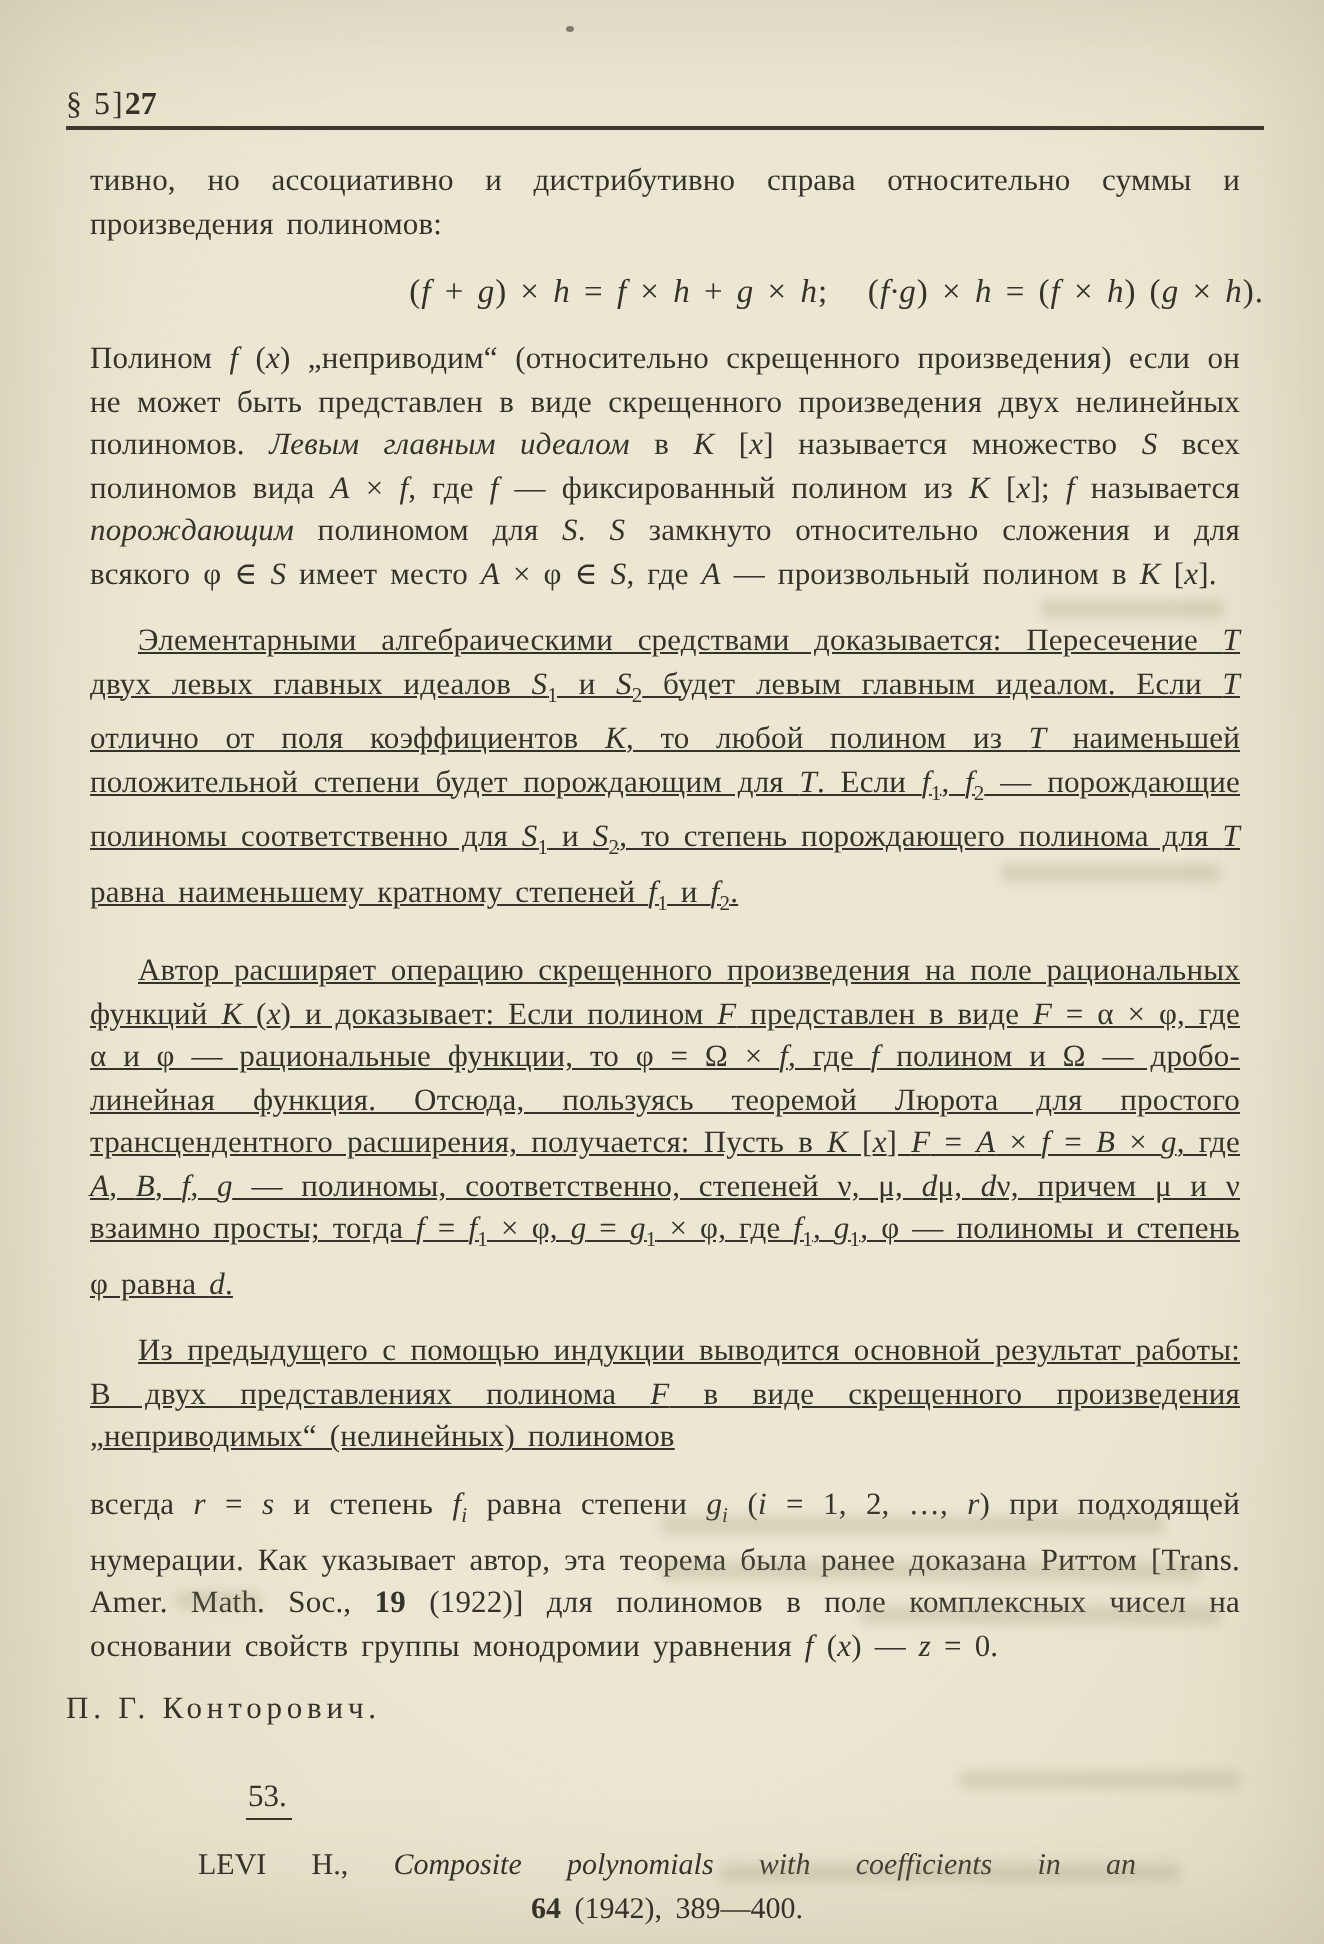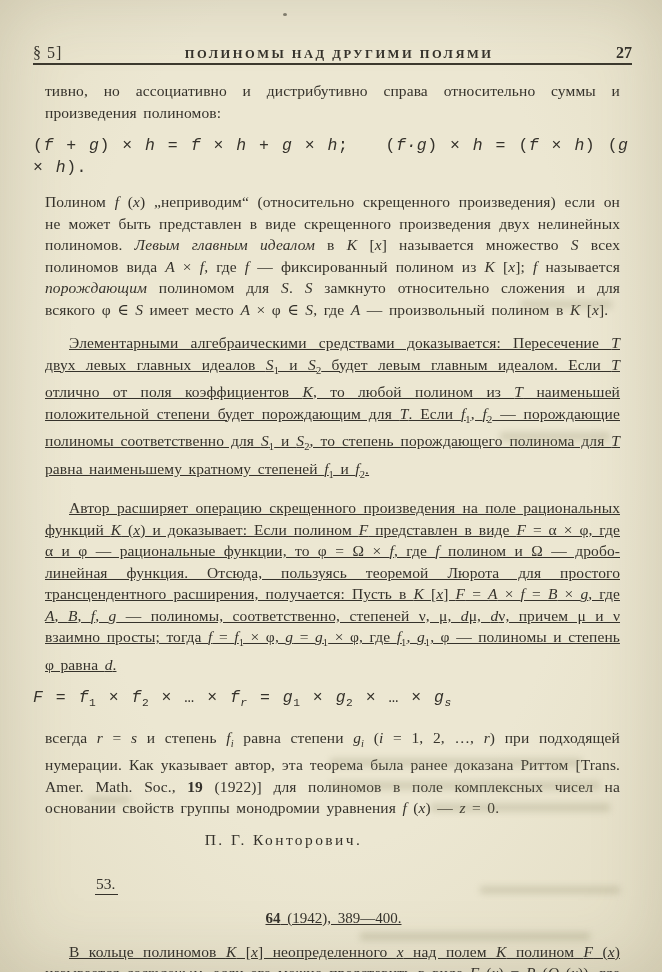--- a/index.html
+++ b/index.html
@@ -23,81 +23,81 @@
   .rule { border-bottom: 2px solid #3c392e; margin-top: 1px; margin-bottom: 15px; }
 
   p.body {
     margin: 12px; text-align: justify;
     font-size: 15.5px; line-height: 21.5px;
     word-spacing: 2.5px; letter-spacing: .1px;
   }
   p.indent { text-indent: 24px; text-decoration: underline; }
 
   .formula {
-    text-align: left; font-size: 16.5px; line-height: 22px;
-    margin: 5px 0 7px 0; letter-spacing: .5px; word-spacing: 2px; font-family: Liberation Mono, monospace;
+    text-align: right; font-size: 16.5px; line-height: 22px;
+    margin: 5px 0 7px 0; letter-spacing: .5px; word-spacing: 2px;
   }
   sub { font-size: .68em; }
 
   .signature {
-    text-align: center; padding-right: 98px;
+    text-align: left; padding-right: 98px;
     font-size: 15.5px; letter-spacing: 2.4px;
   }
 
   .item-no { margin: 26px 0 12px 62px; font-size: 15.5px; }
-  .item-no span { display: inline-block; border-bottom: 1.6px solid #35322b; padding: 0 3px 1px 1px; }
+  .item-no span { display: inline-block; border-bottom: 1.6px solid #35322b; padding: 0 3px 1px 1px; margin-left: 28px; }
 
   .ref { margin: 0 64px 0 66px; font-size: 15px; line-height: 22px; word-spacing: 3px; }
   .ref .jline { text-align: justify; text-align-last: justify; }
-  .ref .cline { text-align: left; text-align-last: center; text-decoration: underline; }
+  .ref .cline { text-align: left; text-align-last: center; }
 
   .abstract { margin-top: 13px; }
 
   .ghost {
     position: absolute; background: rgba(148,142,110,.26);
     filter: blur(3px); border-radius: 3px; pointer-events: none;
   }
   .speck { position: absolute; width: 4px; height: 3px; background: #4a463a; border-radius: 50%; opacity: .65; }
 </style>
 </head>
 <body>
 
 <div class="page">
 
   <div class="speck" style="left:283px; top:13px;"></div>
 
   <div class="hdr">
     <span class="sec">§ 5]</span>
-    <span class="run">ПОЛИНОМЫ НАД ДРУГИМИ ПОЛЯМИ</span>
     <span class="pn">27</span>
   </div>
   <div class="rule"></div>
 
   <p class="body">тивно, но ассоциативно и дистрибутивно справа относительно суммы и произведения полиномов:</p>
 
   <div class="formula">(<i>f</i> + <i>g</i>) × <i>h</i> = <i>f</i> × <i>h</i> + <i>g</i> × <i>h</i>;&nbsp;&nbsp; (<i>f·g</i>) × <i>h</i> = (<i>f</i> × <i>h</i>) (<i>g</i> × <i>h</i>).</div>
 
   <p class="body">Полином <i>f</i> (<i>x</i>) „неприводим“ (относительно скрещенного произведения) если он не может быть представлен в виде скрещенного произведения двух нелинейных полиномов. <i>Левым главным идеалом</i> в <i>K</i> [<i>x</i>] называется множество <i>S</i> всех полиномов вида <i>A</i> × <i>f</i>, где <i>f</i> — фиксированный полином из <i>K</i> [<i>x</i>]; <i>f</i> называется <i>порождающим</i> полиномом для <i>S</i>. <i>S</i> замкнуто относительно сложения и для всякого φ ∈ <i>S</i> имеет место <i>A</i> × φ ∈ <i>S</i>, где <i>A</i> — произвольный полином в <i>K</i> [<i>x</i>].</p>
 
   <p class="body indent">Элементарными алгебраическими средствами доказывается: Пересечение <i>T</i> двух левых главных идеалов <i>S</i><sub>1</sub> и <i>S</i><sub>2</sub> будет левым главным идеалом. Если <i>T</i> отлично от поля коэффициентов <i>K</i>, то любой полином из <i>T</i> наименьшей положительной степени будет порождающим для <i>T</i>. Если <i>f</i><sub>1</sub>, <i>f</i><sub>2</sub> — порождающие полиномы соответственно для <i>S</i><sub>1</sub> и <i>S</i><sub>2</sub>, то степень порождающего полинома для <i>T</i> равна наименьшему кратному степеней <i>f</i><sub>1</sub> и <i>f</i><sub>2</sub>.</p>
 
   <p class="body indent">Автор расширяет операцию скрещенного произведения на поле рациональных функций <i>K</i> (<i>x</i>) и доказывает: Если полином <i>F</i> представлен в виде <i>F</i> = α × φ, где α и φ — рациональные функции, то φ = Ω × <i>f</i>, где <i>f</i> полином и Ω — дробо-линейная функция. Отсюда, пользуясь теоремой Люрота для простого трансцендентного расширения, получается: Пусть в <i>K</i> [<i>x</i>] <i>F</i> = <i>A</i> × <i>f</i> = <i>B</i> × <i>g</i>, где <i>A</i>, <i>B</i>, <i>f</i>, <i>g</i> — полиномы, соответственно, степеней ν, μ, <i>d</i>μ, <i>d</i>ν, причем μ и ν взаимно просты; тогда <i>f</i> = <i>f</i><sub>1</sub> × φ, <i>g</i> = <i>g</i><sub>1</sub> × φ, где <i>f</i><sub>1</sub>, <i>g</i><sub>1</sub>, φ — полиномы и степень φ равна <i>d</i>.</p>
 
+  <p class="body indent">Из предыдущего с помощью индукции выводится основной результат работы: В двух представлениях полинома <i>F</i> в виде скрещенного произведения „неприводимых“ (нелинейных) полиномов</p>
 
-  <div class="formula"><i>F</i> = <i>f</i><sub>1</sub> × <i>f</i><sub>2</sub> × … × <i>f<sub>r</sub></i> = <i>g</i><sub>1</sub> × <i>g</i><sub>2</sub> × … × <i>g<sub>s</sub></i></div>
 
   <p class="body">всегда <i>r</i> = <i>s</i> и степень <i>f<sub>i</sub></i> равна степени <i>g<sub>i</sub></i> (<i>i</i> = 1, 2, …, <i>r</i>) при подходящей нумерации. Как указывает автор, эта теорема была ранее доказана Риттом [Trans. Amer. Math. Soc., <b>19</b> (1922)] для полиномов в поле комплексных чисел на основании свойств группы монодромии уравнения <i>f</i> (<i>x</i>) — <i>z</i> = 0.</p>
 
   <div class="signature">П. Г. Конторович.</div>
 
   <div class="item-no">
     <span>53.</span>
   </div>
 
   <div class="ref">
+    <div class="jline">LEVI H., <i>Composite polynomials with coefficients in an</i></div>
     <div class="cline"><b>64</b> (1942), 389—400.</div>
   </div>
 
   <p class="body indent abstract">В кольце полиномов <i>K</i> [<i>x</i>] неопределенного <i>x</i> над полем <i>K</i> полином <i>F</i> (<i>x</i>) называется <i>составным</i>, если его можно представить в виде <i>F</i> (<i>x</i>) = <i>P</i> (<i>Q</i> (<i>x</i>)), где <i>P</i> (),  () — нелинейные полиномы.</p>
 
   <div class="ghost" style="left:520px; top:300px; width:92px; height:9px;"></div>
   <div class="ghost" style="left:500px; top:432px; width:110px; height:9px;"></div>
   <div class="ghost" style="left:330px; top:758px; width:252px; height:9px;"></div>
   <div class="ghost" style="left:330px; top:781px; width:270px; height:9px;"></div>
   <div class="ghost" style="left:430px; top:803px; width:180px; height:9px;"></div>

